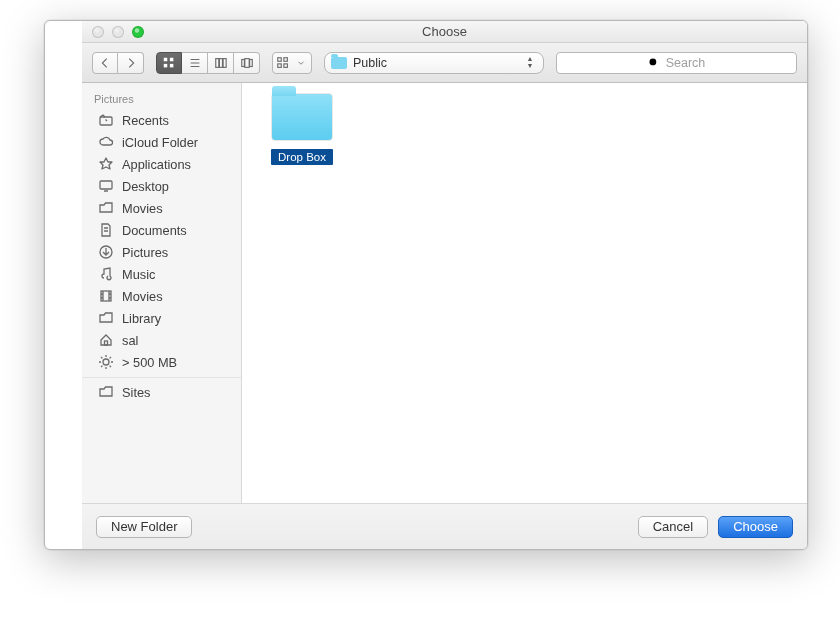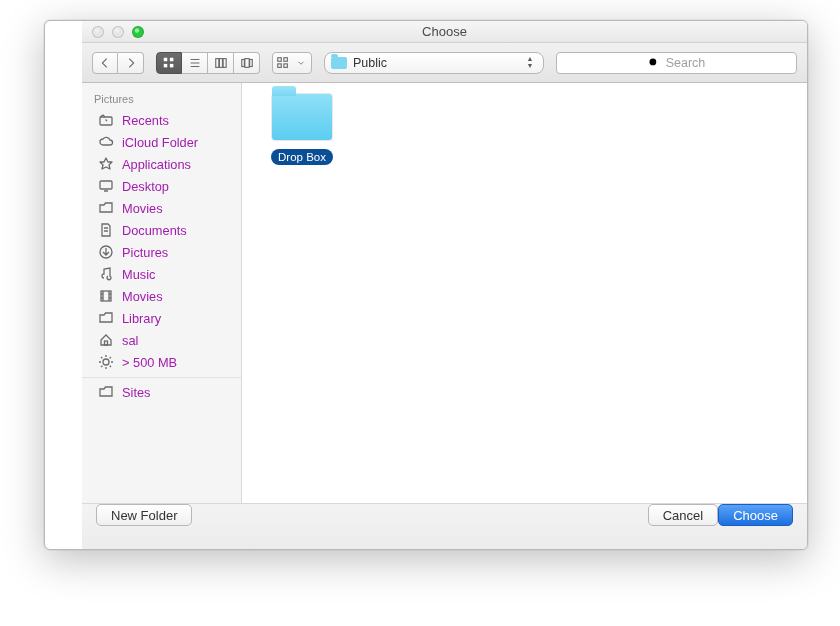--- a/index.html
+++ b/index.html
@@ -25,29 +25,29 @@
     .pathbar { flex: 0 0 220px; height: 22px; background: linear-gradient(#fff,#f3f3f3); border: 1px solid #b7b7b7; border-radius: 8px; display: flex; align-items: center; padding: 0 6px; gap: 6px; position: relative; }
     .pathbar .fld { width: 16px; height: 12px; background: #7fd6f0; border-radius: 2px; position: relative; }
     .pathbar .fld::before { content:''; position:absolute; top:-3px; left:0; width:7px; height:3px; background:#7fd6f0; border-radius:2px 2px 0 0; }
     .pathbar .label { font-size: 12.5px; color: #333; flex:1; }
     .pathbar .updown { width: 14px; display:flex; flex-direction:column; align-items:center; gap:1px; font-size:7px; color:#5b5b5b; line-height:6px; }
     .search { flex: 1; height: 22px; background: #fff; border: 1px solid #b7b7b7; border-radius: 4px; display: flex; align-items: center; justify-content: center; gap: 6px; color: #a0a0a0; font-size: 12.5px; }
     .search-icon { width: 12px; height: 12px; }
     .body { flex: 1; display: flex; overflow: hidden; }
     .sidebar { width: 160px; background: #f5f5f5; border-right: 1px solid #d8d8d8; overflow-y: auto; padding: 6px 0; }
     .sb-header { font-size: 11px; color: #8a8a8a; padding: 4px 12px 4px 12px; }
-    .sb-item { display: flex; align-items: center; gap: 8px; padding: 3px 10px 3px 16px; font-size: 12.8px; color: #a21caf; cursor: default; }
+    .sb-item { display: flex; align-items: center; gap: 8px; padding: 3px 10px 3px 16px; font-size: 12.8px; color: #404040; cursor: default; }
     .sb-item .ic { width: 16px; height: 16px; flex-shrink: 0; display:flex; align-items:center; justify-content:center; }
     .sb-item:last-child { border-top: 1px solid #e3e3e3; margin-top:4px; padding-top:6px;align-items:center; }
     .content { flex: 1; background: #fff; position: relative; padding: 14px; }
     .file { position: absolute; left: 20px; top: 10px; width: 80px; text-align: center; }
     .file .folder { width: 62px; height: 48px; margin: 0 auto 6px; background: linear-gradient(#8fe0f8,#5ccdf0); border: 1px solid #e8e8e8; border-radius: 4px; position: relative; }
     .file .folder::before { content:''; position:absolute; top:-8px; left:0; width:24px; height:10px; background: linear-gradient(#9be4f9,#78d6f2); border-radius: 3px 3px 0 0; }
-    .file .name { display:inline-block; background:#0a4e96; color:#fff; font-size:11.5px; padding:2px 7px; border-radius:8px; }
-    .footer { height: 46px; border-top: 1px solid #d8d8d8; background: linear-gradient(#f3f3f3,#ececec); display:flex; padding: 0 14px; }
+    .file .name { display:inline-block; background:#0a4e96; color:#fff; font-size:11.5px; padding:2px 7px; border-radius:1px; }
+    .footer { height: 46px; border-top: 1px solid #d8d8d8; background: linear-gradient(#f3f3f3,#ececec); display:flex; align-items:center; padding: 0 14px; gap:10px; }
     .btn { height: 22px; padding: 0 14px; font-size: 13px; border: 1px solid #b7b7b7; border-radius: 5px; background: linear-gradient(#fff,#f0f0f0); color:#333; display:flex; align-items:center; }
     .btn.primary { background: linear-gradient(#5aa2f8,#1b6fe0); border-color:#1a5fc0; color:#fff; }
     .spacer { flex:1; }
     
     .ic svg, .miniicon svg { stroke:#6b6b6b; stroke-width:1.3; fill:none; }
   </style>
 </head>
 <body>
 
 <div class="window">

